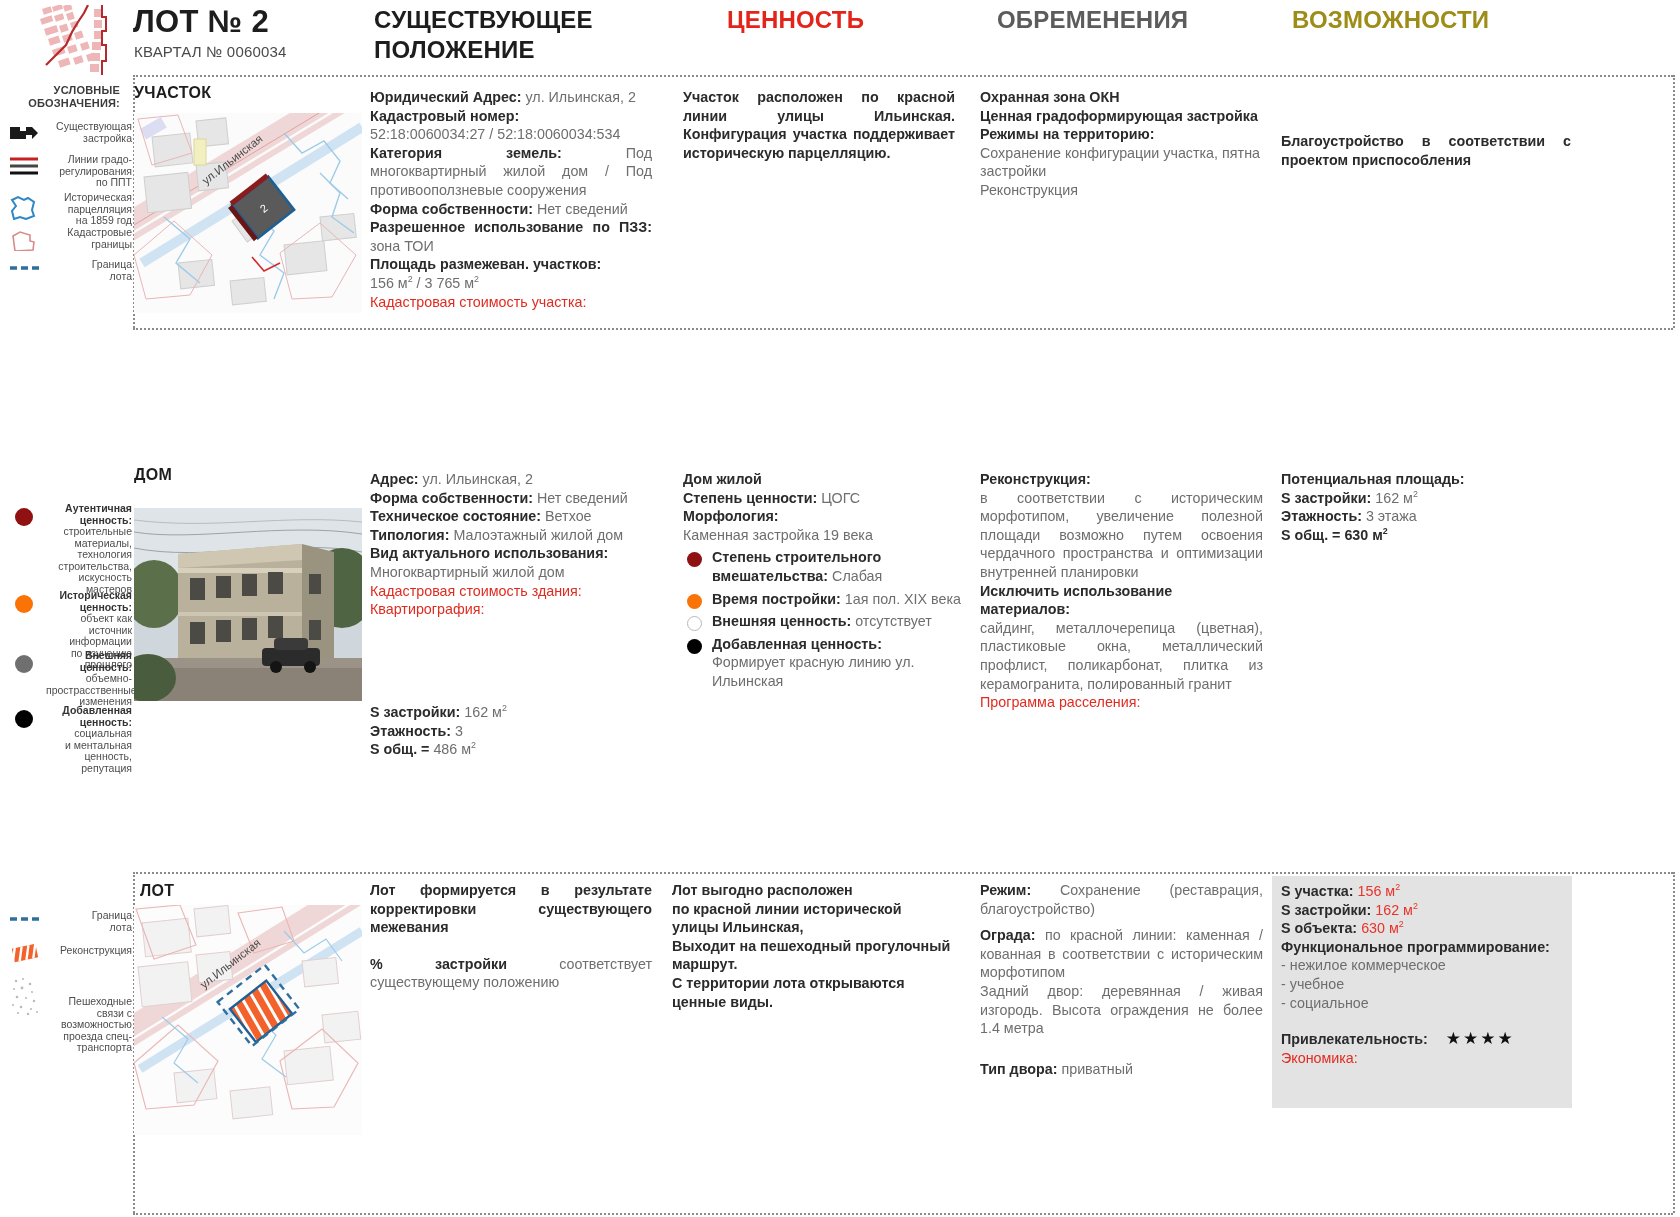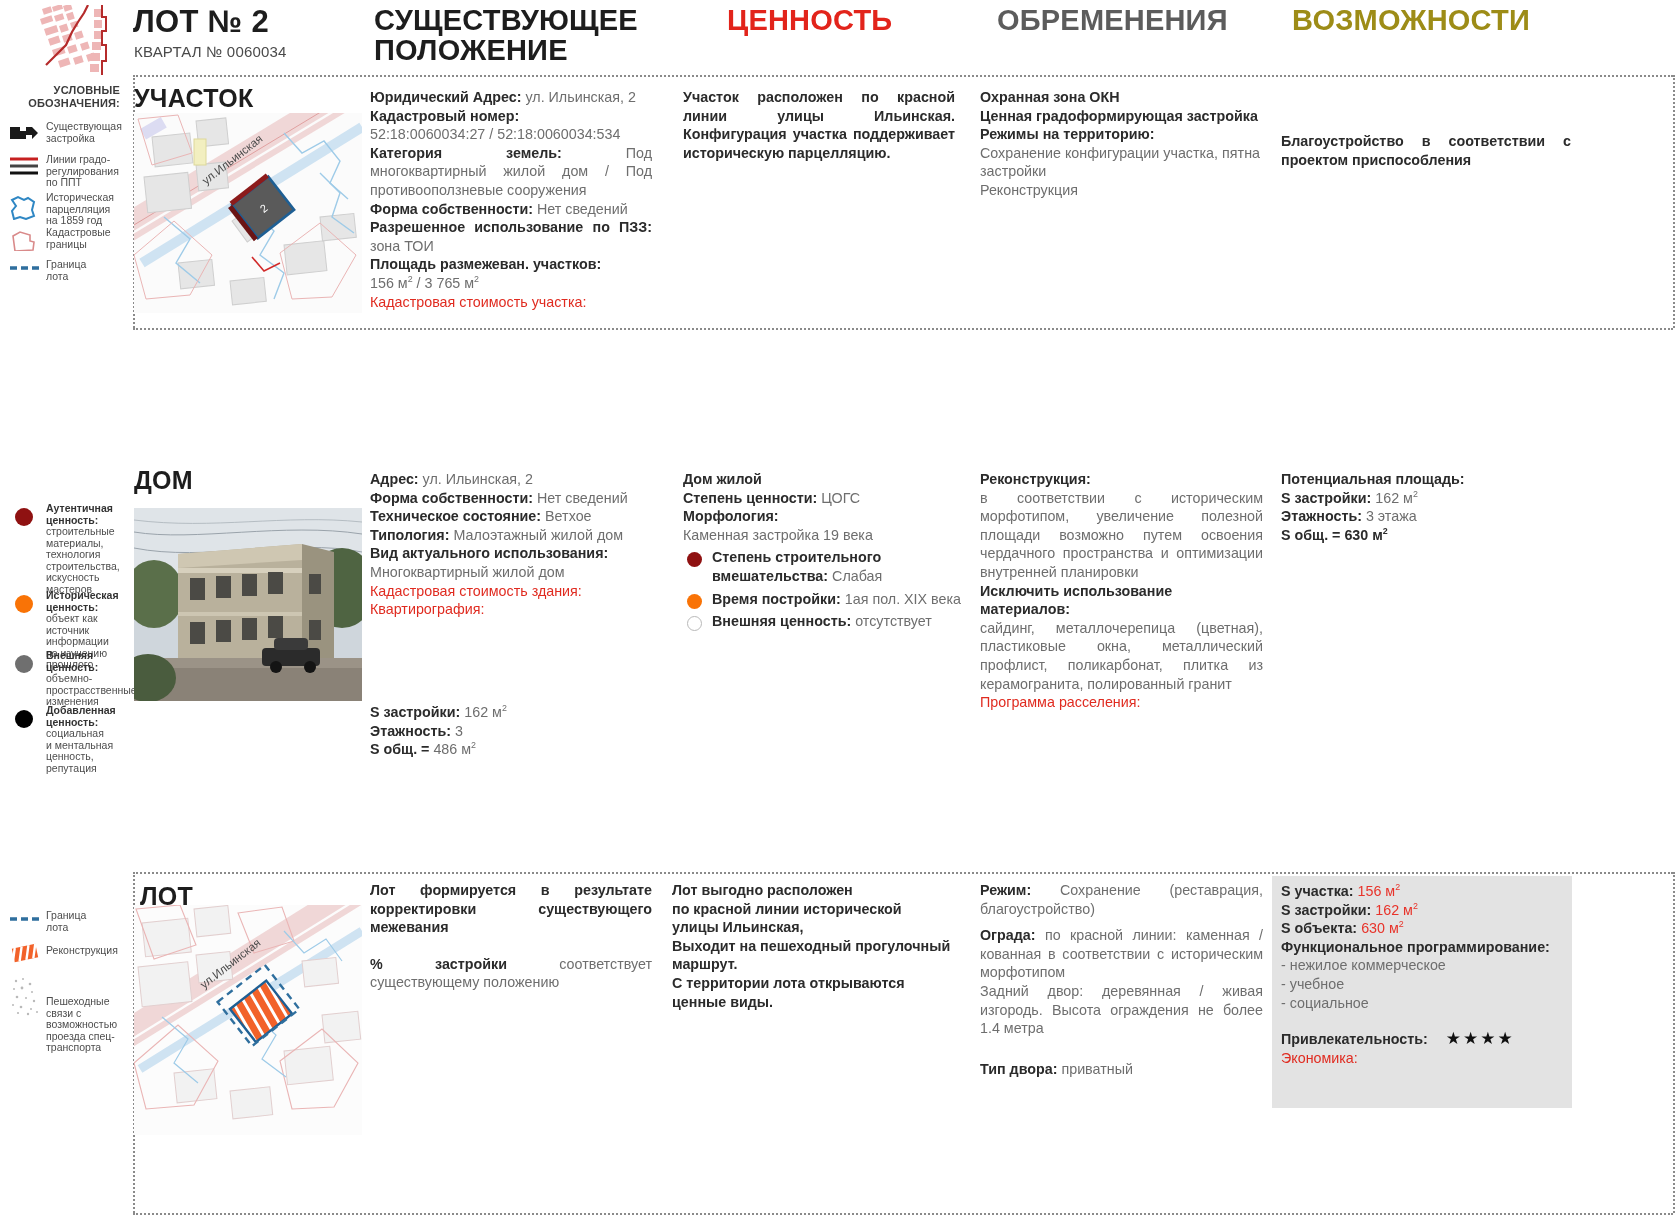--- a/index.html
+++ b/index.html
@@ -26,21 +26,21 @@
   .header { position:absolute; left:0; top:0; width:1676px; height:78px; }
   .lot-title {
     position:absolute; left:133px; top:4px;
     font-size: 31px; font-weight: bold; color:#1d1d1d; letter-spacing:.3px;
   }
   .kvartal {
     position:absolute; left:134px; top:43px;
     font-size: 15px; color:#4a4a4a; letter-spacing:.2px;
   }
   .col-title {
-    position:absolute; font-weight:bold; font-size:29px; line-height:30px;
+    position:absolute; font-weight:bold; font-size:24px; line-height:30px;
     letter-spacing:.2px;
   }
   .ct-exist { left:374px; top:5px; width:300px; color:#1d1d1d; }
   .ct-value { left:727px; top:5px; color:#e2241b; }
   .ct-encumb{ left:997px; top:5px; color:#5c5c5c; }
   .ct-opp   { left:1292px; top:5px; color:#9d8c17; }
 
   
   .dotrule {
     position:absolute; left:133px; width:1540px; height:0;
@@ -62,27 +62,27 @@
   }
   .usl {
     position:absolute; left:8px; top:84px; width:112px;
     text-align:right; font-size:11px; font-weight:bold; line-height:13px;
     color:#3b3b3b; letter-spacing:.2px;
   }
   .leg-item { position:absolute; width:124px; }
   .leg-icon { position:absolute; left:0; top:0; width:36px; height:22px; }
   .leg-text {
     position:absolute; left:38px; top:-2px; width:86px;
-    font-size:10.5px; line-height:11.5px; color:#4d4d4d;
+    text-align:right; font-size:10.5px; line-height:11.5px; color:#4d4d4d;
   }
   .leg-text .hd { font-weight:bold; color:#333; }
 
   
   .sec-label {
-    position:absolute; font-size:25px; font-weight:bold; color:#1d1d1d;
+    position:absolute; font-size:16px; font-weight:bold; color:#1d1d1d;
     letter-spacing:.3px;
   }
   .sec-map { position:absolute; background:#f3f3f3; overflow:hidden; }
   .photo  { position:absolute; overflow:hidden; background:#8d8a7e; }
 
   .col { position:absolute; font-size:14.3px; line-height:18.6px; }
   .col p { margin:0; }
 
   
   .dotline { position:relative; padding-left:29px; margin-top:4px; }
@@ -478,20 +478,25 @@
     <span class="b">Степень строительного вмешательства:</span> <span class="gr">Слабая</span>
   </div>
   <div class="dotline">
     <span class="dot orange"></span>
     <span class="b">Время постройки:</span> <span class="gr">1ая пол. XIX века</span>
   </div>
   <div class="dotline">
     <span class="dot hollow"></span>
     <span class="b">Внешняя ценность:</span> <span class="gr">отсутствует</span>
   </div>
+  <div class="dotline">
+    <span class="dot black"></span>
+    <span class="b">Добавленная ценность:</span><br>
+    <span class="gr">Формирует красную линию ул. Ильинская</span>
+  </div>
 </div>
 
 <div class="col" style="left:980px; top:470px; width:283px;">
   <p class="b">Реконструкция:</p>
   <p class="gr just">в соответствии с историческим морфотипом, увеличение полезной площади возможно путем освоения чердачного пространства и оптимизации внутренней планировки</p>
   <p class="b">Исключить использование материалов:</p>
   <p class="gr just">сайдинг, металлочерепица (цветная), пластиковые окна, металлический профлист, поликарбонат, плитка из керамогранита, полированный гранит</p>
   <p><span class="red">Программа расселения:</span></p>
 </div>
 

